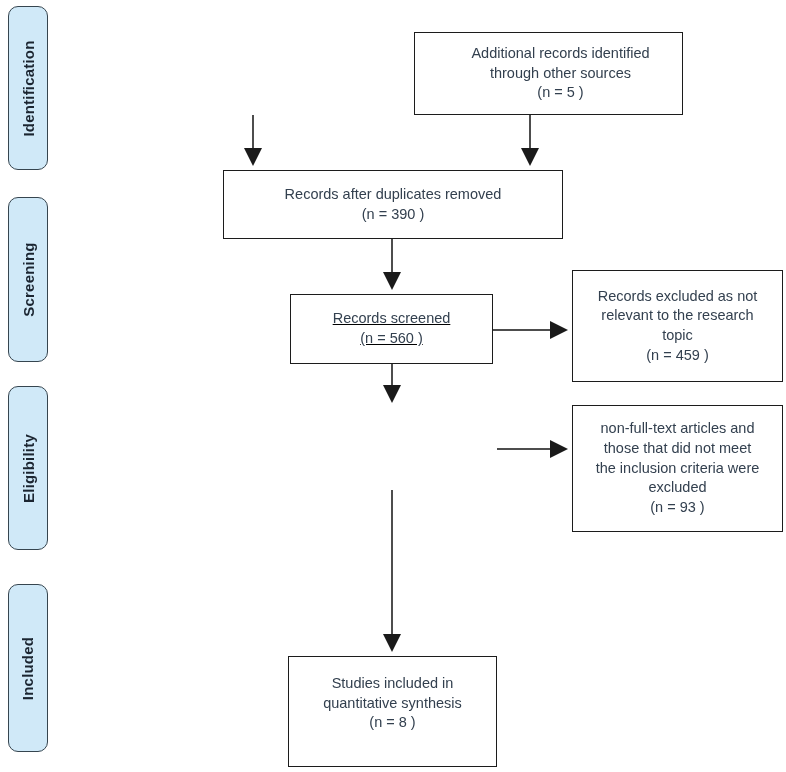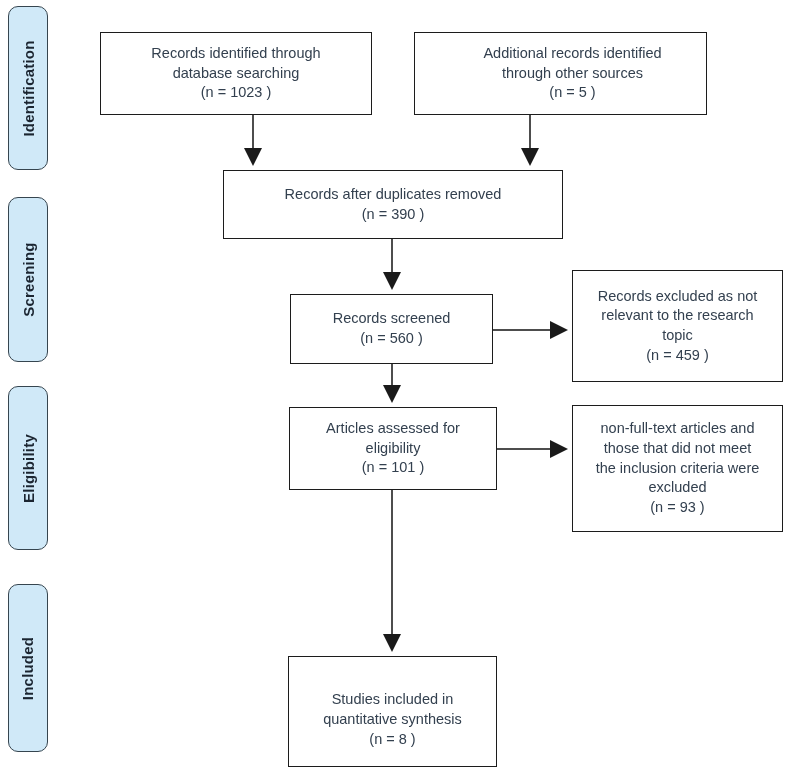--- a/index.html
+++ b/index.html
@@ -34,21 +34,21 @@
     box-sizing:border-box;
     text-align:center;
   }
   .flow-box .box-text{
     white-space:pre-line;
     font-size:14.5px;
     line-height:1.36;
     color:#33404f;
   }
   .flow-box.top-align{
-    align-items:center;
+    align-items:flex-start;
     padding-top:17px;
   }
   #arrow-layer{
     position:absolute;left:0;top:0;width:786px;height:772px;
     pointer-events:none;
   }
 </style>
 </head>
 <body>
 
@@ -60,54 +60,44 @@
   <div class="stage-label" style="top:197px;height:163px;">
     <span>Screening</span>
   </div>
   <div class="stage-label" style="top:386px;height:162px;">
     <span>Eligibility</span>
   </div>
   <div class="stage-label" style="top:584px;height:166px;">
     <span>Included</span>
   </div>
 
-  <div class="flow-box" style="left:100px;top:32px;width:272px;height:83px;">
-    <div class="box-text">Records identified through
-database searching
-(n = 1023 )</div>
-  </div>
 
-  <div class="flow-box" style="left:414px;top:32px;width:293px;height:83px;padding-left:24px;">
+  <div class="flow-box" style="left:414px;top:32px;width:269px;height:83px;padding-left:24px;">
     <div class="box-text">Additional records identified
 through other sources
 (n = 5 )</div>
   </div>
 
   <div class="flow-box" style="left:223px;top:170px;width:340px;height:69px;">
     <div class="box-text">Records after duplicates removed
 (n = 390 )</div>
   </div>
 
-  <div class="flow-box" style="left:290px;top:294px;width:203px;height:70px;">
+  <div class="flow-box" style="left:290px;top:294px;width:203px;height:70px;text-decoration:underline;">
     <div class="box-text">Records screened
 (n = 560 )</div>
   </div>
 
   <div class="flow-box" style="left:572px;top:270px;width:211px;height:112px;">
     <div class="box-text">Records excluded as not
 relevant to the research
 topic
 (n = 459 )</div>
   </div>
 
-  <div class="flow-box" style="left:289px;top:407px;width:208px;height:83px;">
-    <div class="box-text">Articles assessed for
-eligibility
-(n = 101 )</div>
-  </div>
 
   <div class="flow-box" style="left:572px;top:405px;width:211px;height:127px;text-align:center;">
     <div class="box-text">non-full-text articles and
 those that did not meet
 the inclusion criteria were
 excluded
 (n = 93 )</div>
   </div>
 
   <div class="flow-box top-align" style="left:288px;top:656px;width:209px;height:111px;">

